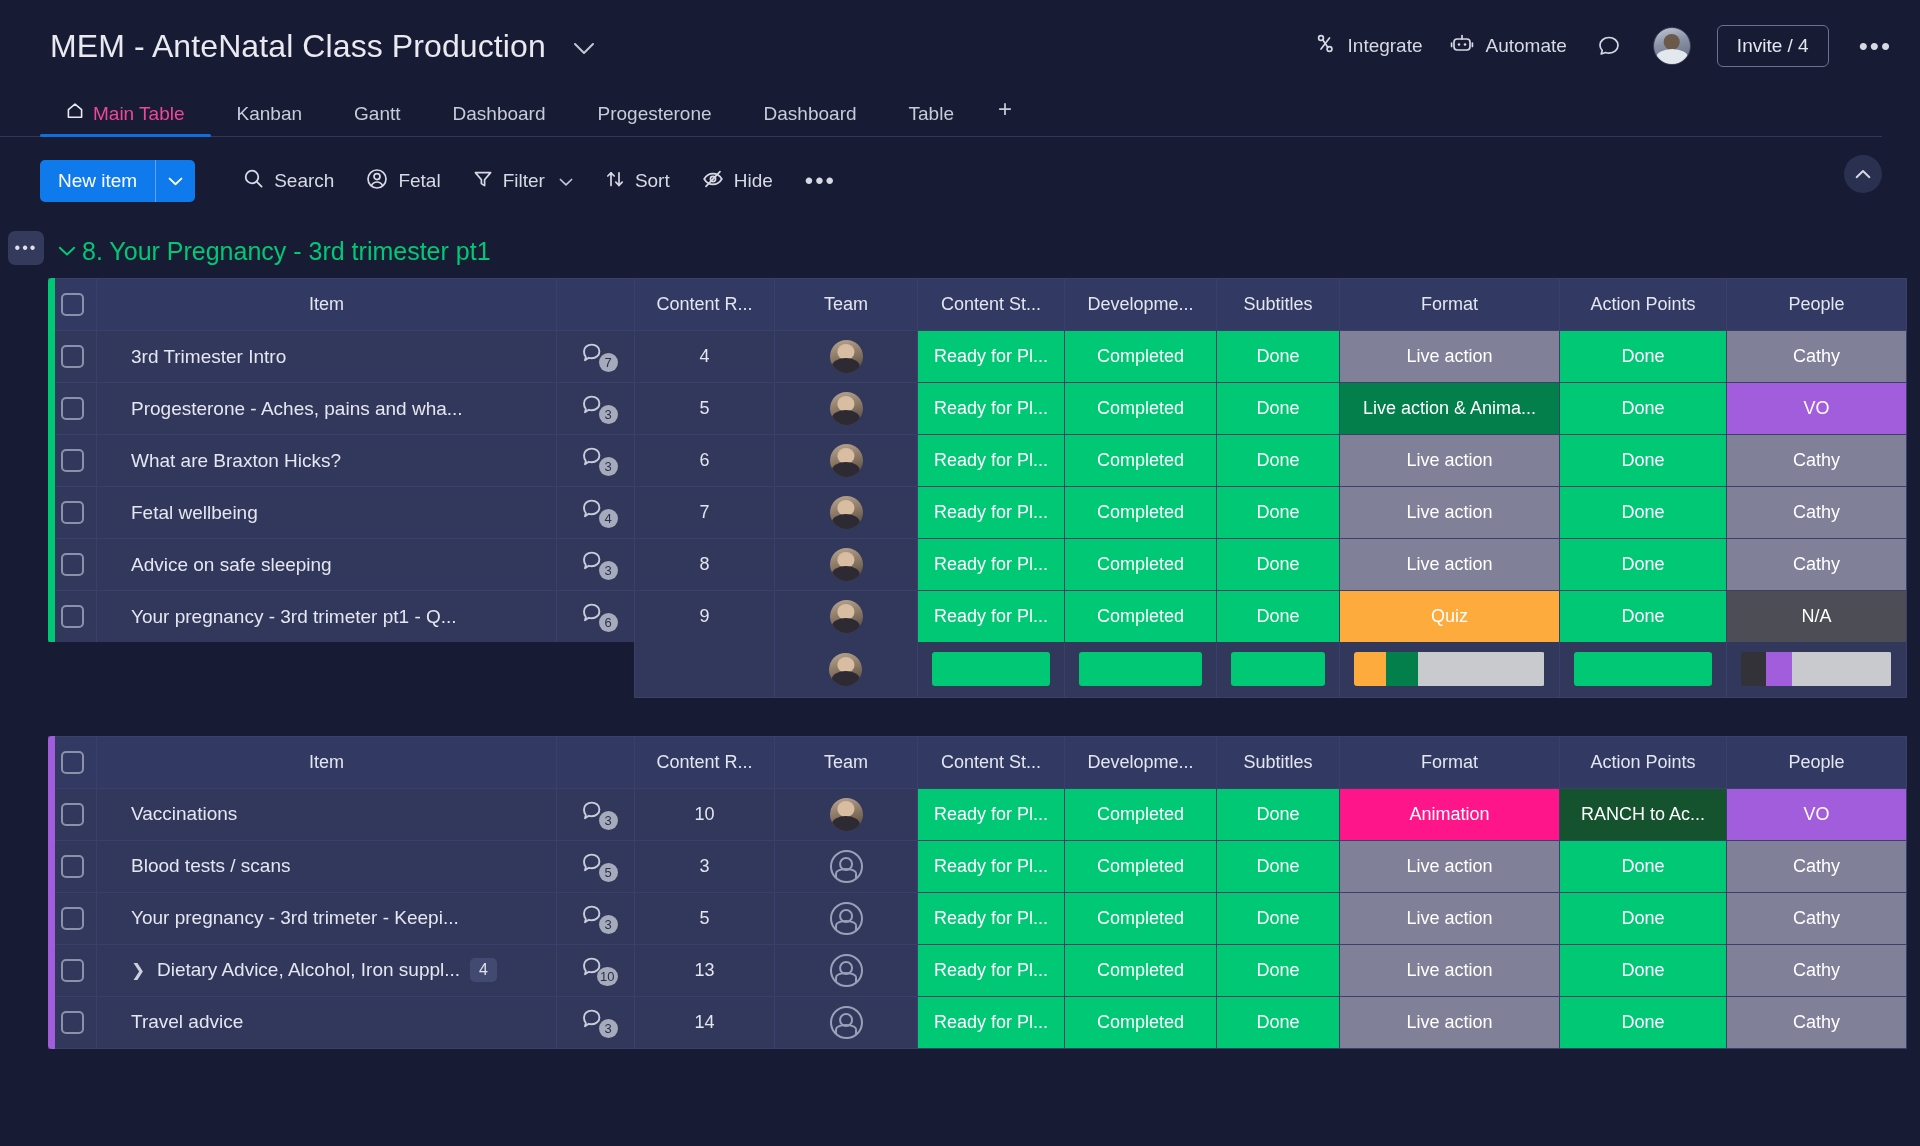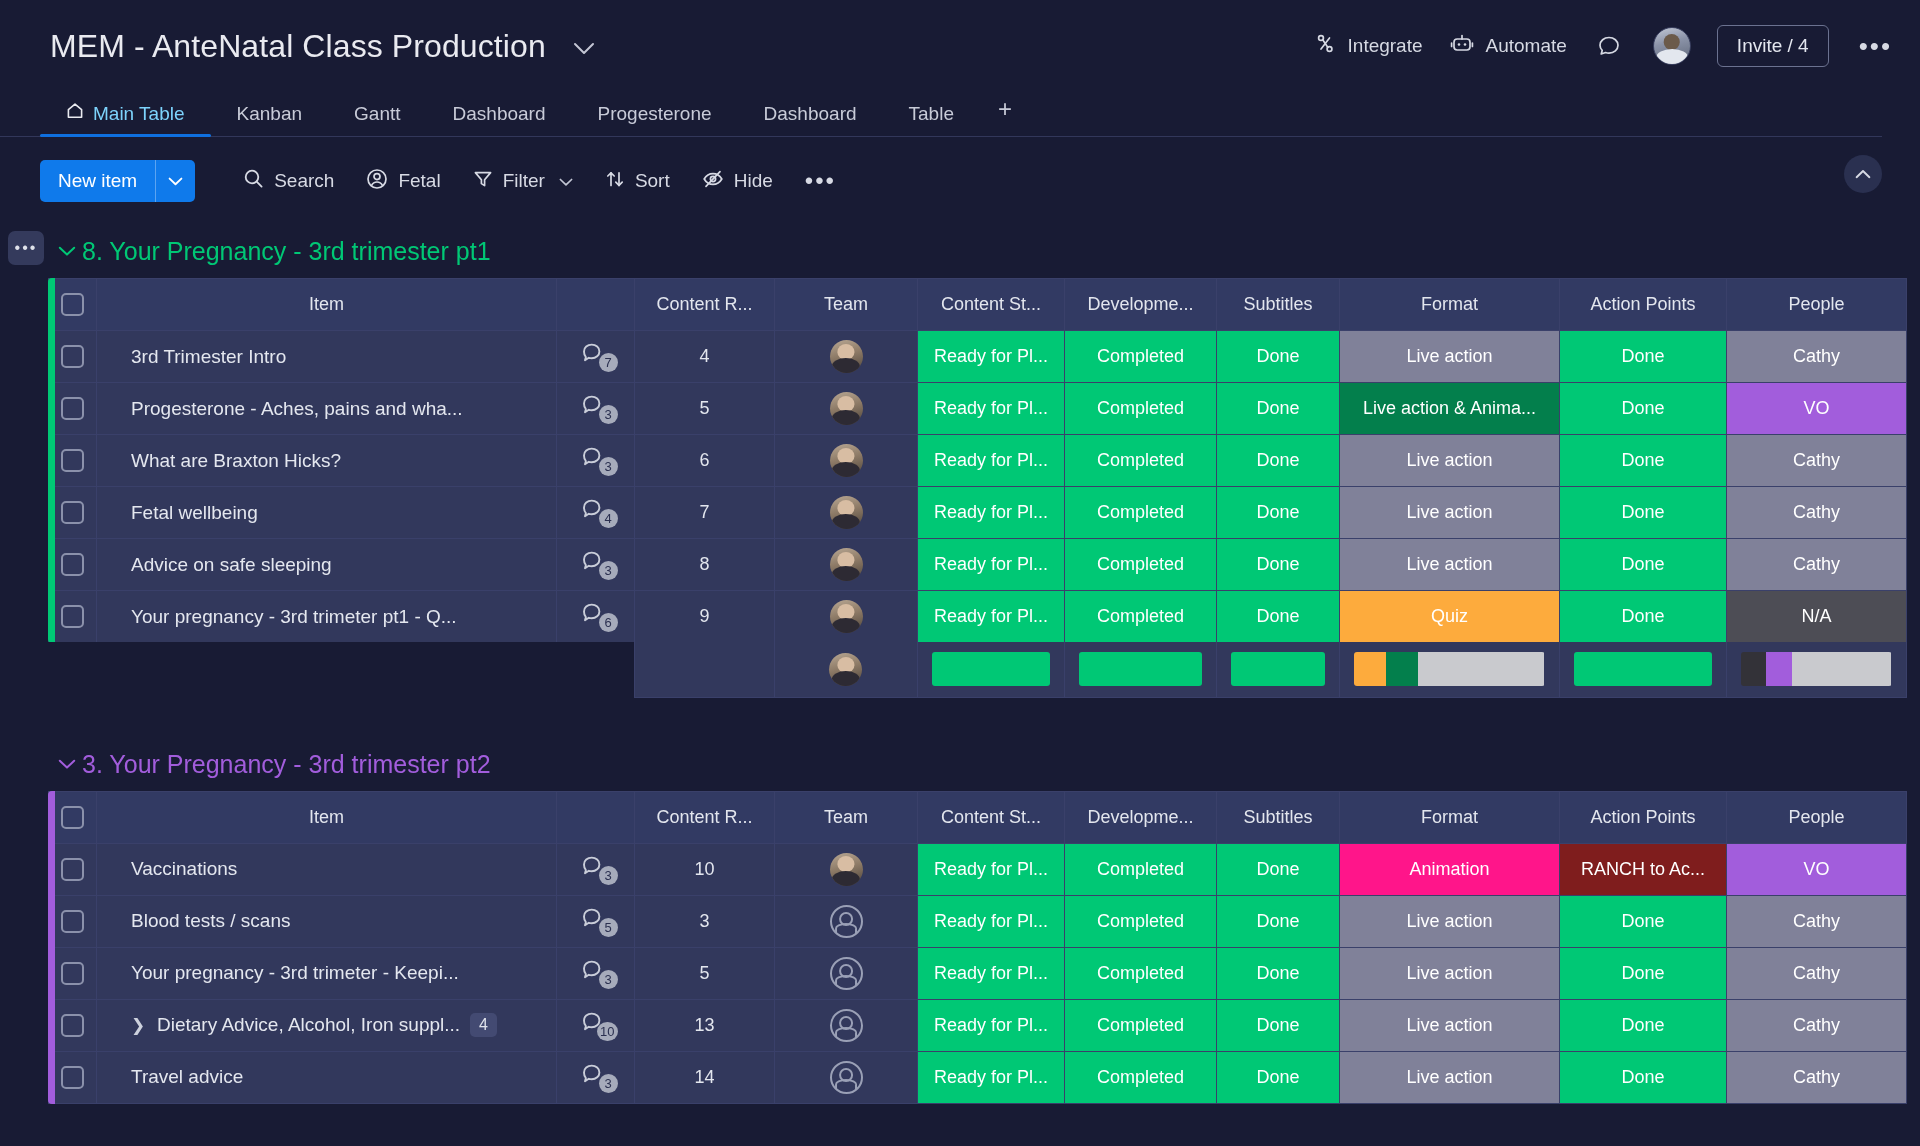--- a/index.html
+++ b/index.html
@@ -34,21 +34,21 @@
     border:1px solid #6b7290; border-radius:6px; padding:9px 19px;
     font-size:19px; color:#e4e7ef; cursor:pointer; white-space:nowrap;
   }
   .dots-btn { font-size:26px; letter-spacing:2px; color:#d6d9e3; cursor:pointer; padding:0 4px;}
 
   
   .tabs { position:relative; display:flex; align-items:flex-end; padding-left:40px; height:45px;
           border-bottom:1px solid #32375a; margin-right:38px; }
   .tab { position:relative; padding:0 26px 11px 26px; font-size:19px; color:#c8cbd8; cursor:pointer;
          display:flex; align-items:center; gap:9px; white-space:nowrap;}
-  .tab.active { color:#7dd3fc;margin-top:40px; }
+  .tab.active { color:#ec4899;margin-top:40px; }
   .tab.active::after { content:""; position:absolute; left:0; right:0; bottom:-1px; height:3px; background:#0f6fde; border-radius:2px;}
   .tab-add { padding:0 18px 13px; font-size:24px; color:#c8cbd8; cursor:pointer; }
 
   
   .toolbar { display:flex; align-items:center; gap:0; padding:22px 0 20px 40px; position:relative; }
   .newitem {
     display:flex; align-items:stretch; border-radius:5px; overflow:hidden; background:#0f7aeb; cursor:pointer; margin-right:32px;
   }
   .newitem-main { padding:10px 18px; font-size:19px; color:#fff; white-space:nowrap; }
   .newitem-div { width:1px; background:rgba(255,255,255,.32); }
@@ -719,28 +719,20 @@
                 </td>
               </tr>
             </tbody>
         </table>
       </div>
     </div>
 
     <div class="gap"></div>
 
     <div class="group">
-      <div class="group-head">
-        <div class="group-caret">
-          <svg width="18" height="11" viewBox="0 0 18 11">
-              <path d="M1.8 1.8 L9 8.6 L16.2 1.8" stroke="#a25ddc" stroke-width="2" fill="none" stroke-linecap="round" stroke-linejoin="round"></path>
-            </svg>
-        </div>
-        <div class="group-title" style="color:#a25ddc">3. Your Pregnancy - 3rd trimester pt2</div>
-      </div>
 
       <div class="tablewrap">
         <div class="gcolor" style="background:#a25ddc"></div>
         <table class="grid">
           <colgroup>
             <col class="c-check">
               <col class="c-item">
               <col class="c-conv">
               <col class="c-rank">
               <col class="c-team">
@@ -802,21 +794,21 @@
                   <div class="pill" style="background:#00c875">
                     <span>Done</span>
                   </div>
                 </td>
                 <td class="c-fmt">
                   <div class="pill" style="background:#ff158a">
                     <span>Animation</span>
                   </div>
                 </td>
                 <td class="c-act">
-                  <div class="pill" style="background:#7f1d1d">
+                  <div class="pill" style="background:#14532d">
                     <span>RANCH to Ac...</span>
                   </div>
                 </td>
                 <td class="c-ppl">
                   <div class="pill" style="background:#a25ddc">
                     <span>VO</span>
                   </div>
                 </td>
               </tr>
               <tr>

